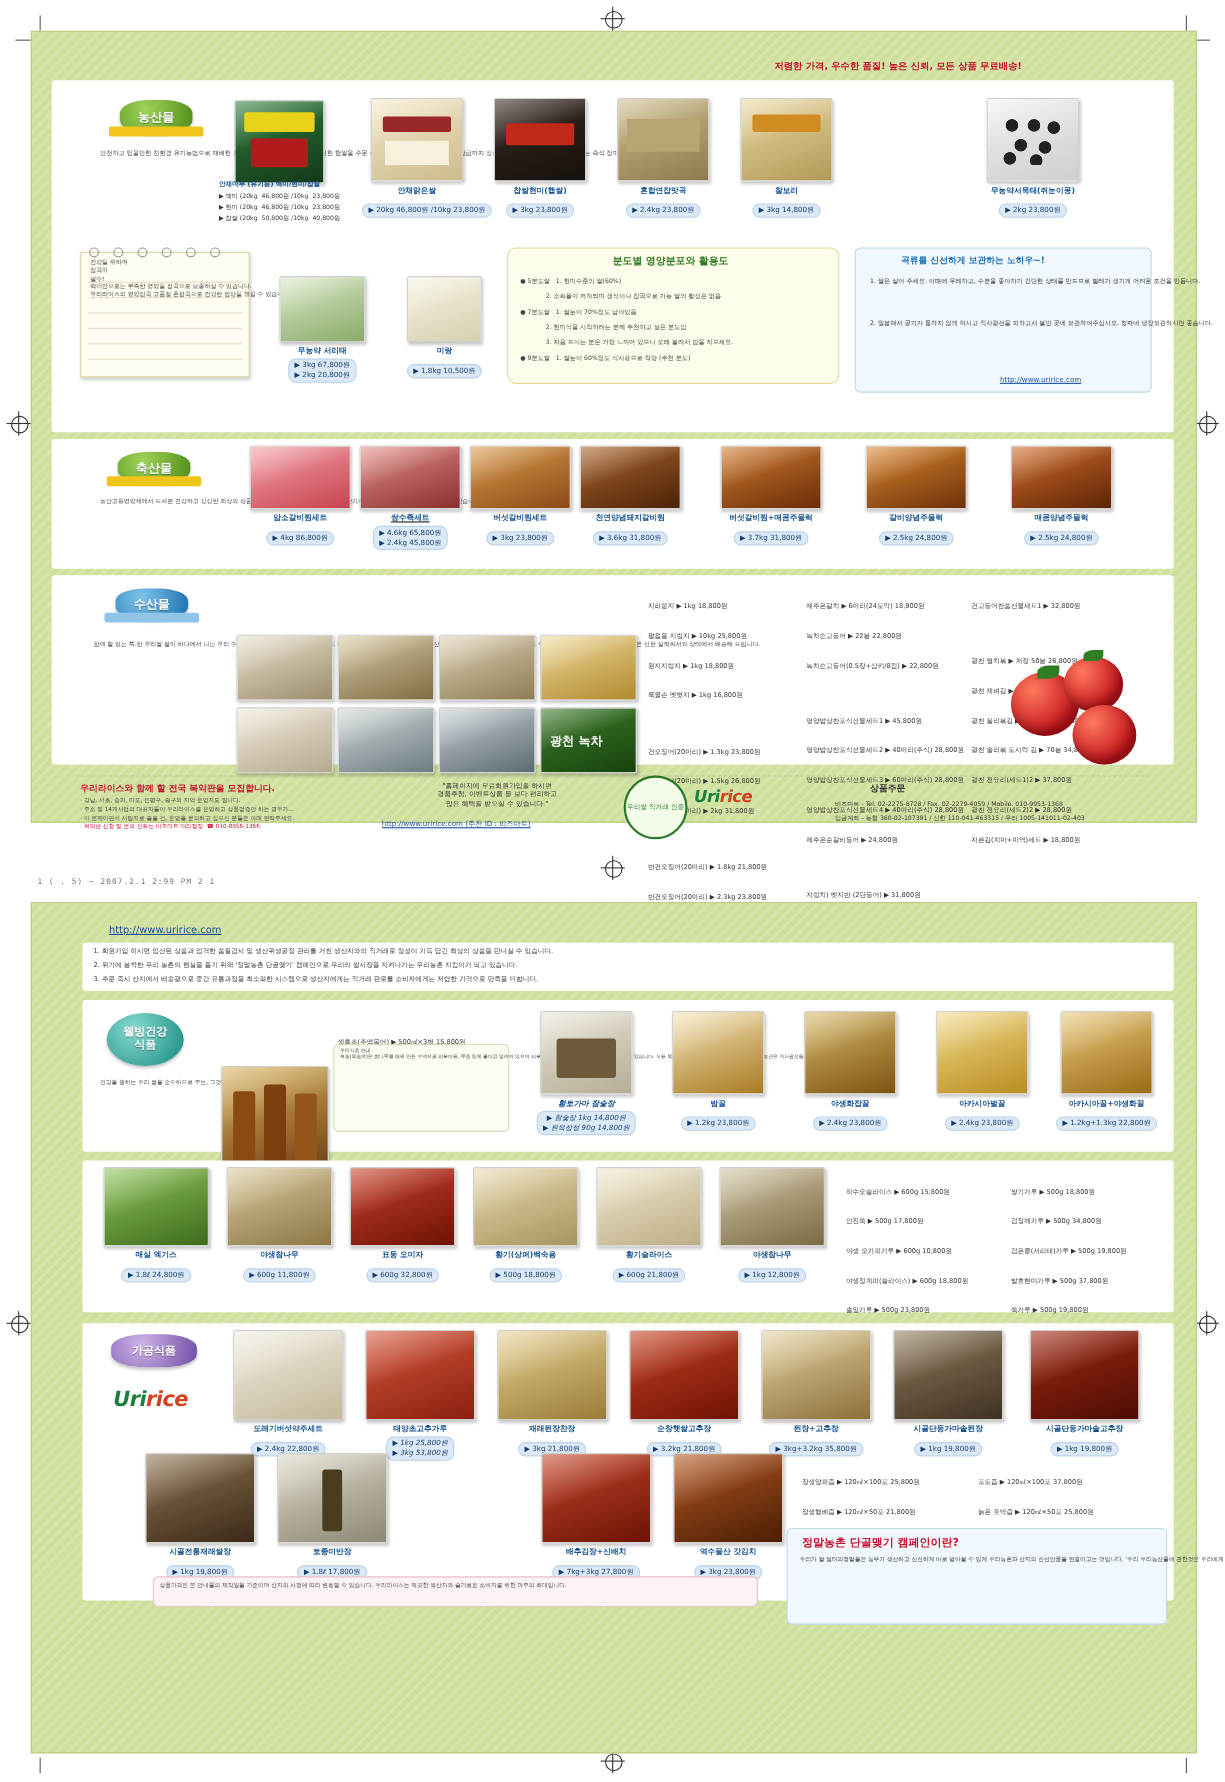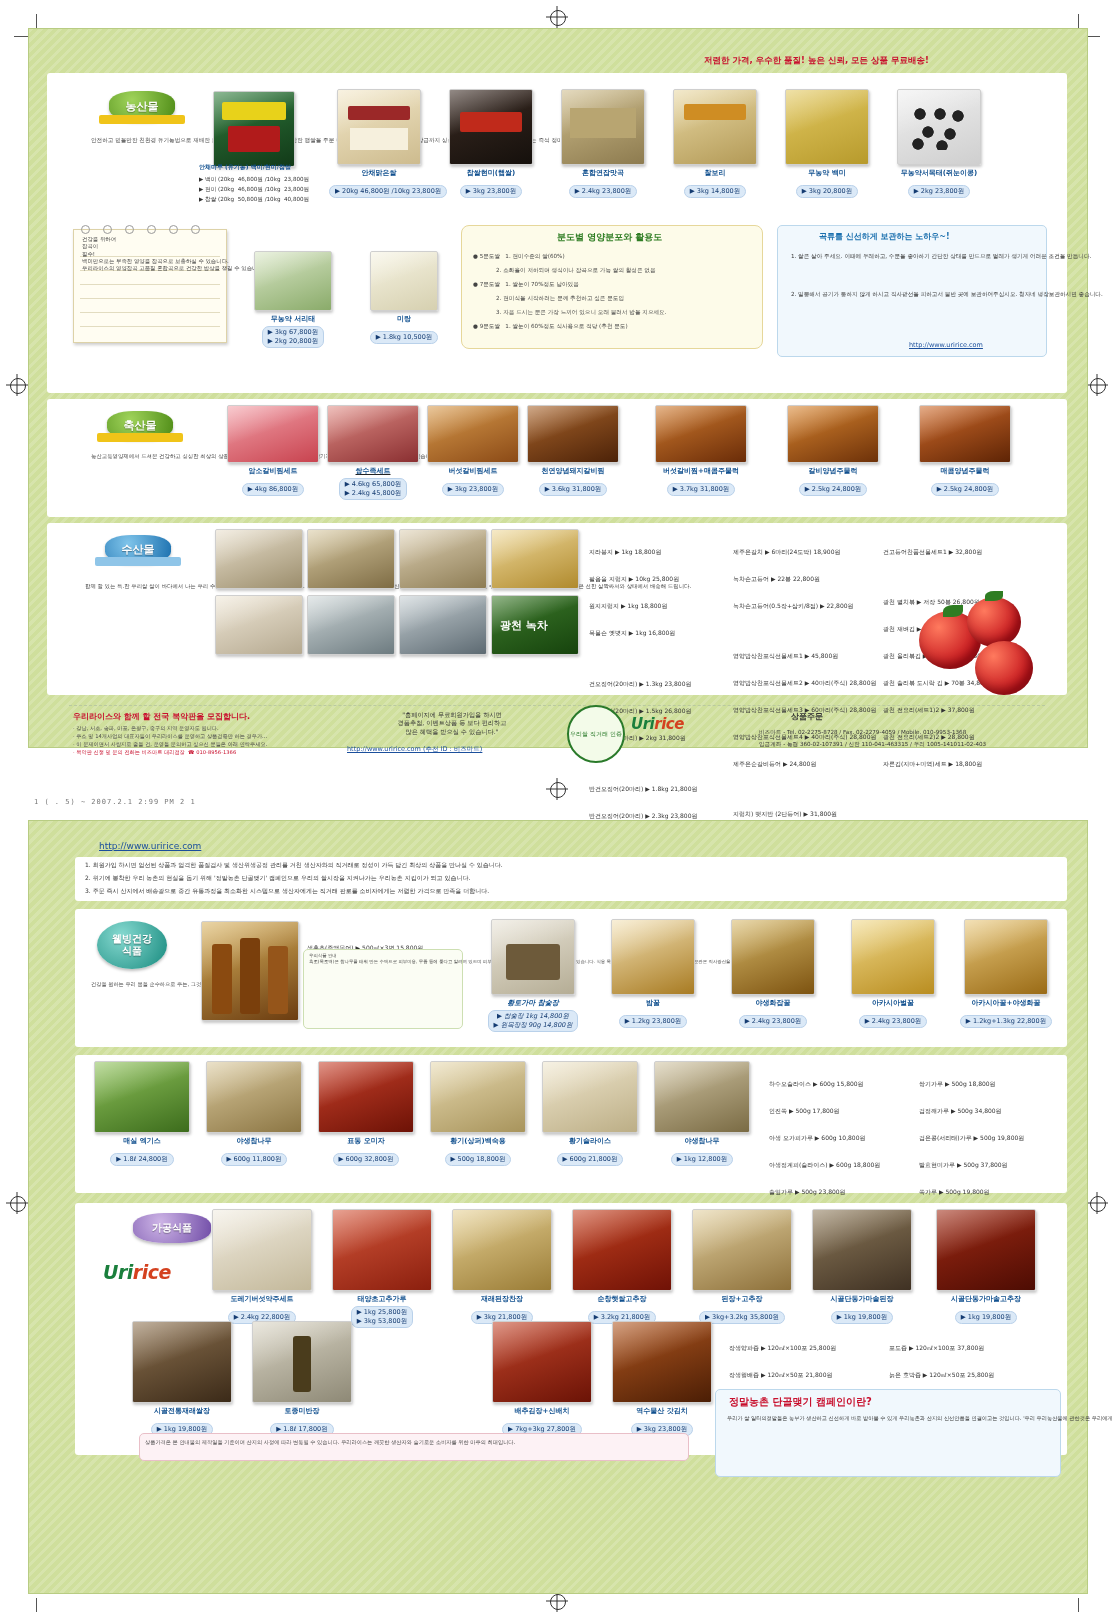--- a/index.html
+++ b/index.html
@@ -25,21 +25,21 @@
 
   
   .t{position:absolute;white-space:pre;}
   .ko{font-size:7px;line-height:1.35;}
   .wht{color:#fff;}
   .b{font-weight:bold;}
 
   
   .tile{position:absolute;text-align:center;}
   .ph{position:relative;border:1px solid #cfcfcf;background:#efefef;border-radius:2px;overflow:hidden;
-      box-shadow:1px 2px 3px rgba(0,0,0,.22);}
+      box-shadow:1px 2px 3px rgba(0,0,0,.22);margin-top:48px;}
   .ph .gl{position:absolute;inset:0;background:linear-gradient(160deg,rgba(255,255,255,.45),rgba(255,255,255,0) 45%);}
   .cap{margin-top:3px;font-size:7px;font-weight:bold;color:#11508f;}
   .prc{margin-top:2px;display:inline-block;background:#dbe9f7;border:1px solid #b9d1ea;border-radius:7px;
        padding:1px 5px;font-size:6.5px;color:#153c72;white-space:nowrap;}
 
   
   .badge{position:absolute;border-radius:50%/50%;display:flex;align-items:center;justify-content:center;
          font-size:11px;font-weight:bold;color:#fff;text-shadow:0 1px 1px rgba(0,0,0,.35);
          box-shadow:0 2px 3px rgba(0,0,0,.25);}
   .badge.oval{border-radius:50%;}
@@ -162,27 +162,20 @@
 
     <div class="tile" style="left:636px;top:60px;width:100px;">
       <div class="ph" style="width:82px;height:74px;margin:0 auto;background:linear-gradient(160deg,#e8d7a2,#b39a57);">
         <div class="gl"></div>
         <div style="position:absolute;left:10px;top:14px;right:10px;height:16px;background:#cf8d23;border-radius:2px;"></div>
       </div>
       <div class="cap">찰보리</div>
       <div class="prc">▶ 3kg 14,800원</div>
     </div>
 
-    <div class="tile" style="left:748px;top:60px;width:100px;">
-      <div class="ph" style="width:82px;height:74px;margin:0 auto;background:linear-gradient(160deg,#e2c860,#b79a2c);">
-        <div class="gl"></div>
-      </div>
-      <div class="cap">무농약 백미</div>
-      <div class="prc">▶ 3kg 20,800원</div>
-    </div>
 
     <div class="tile" style="left:860px;top:60px;width:100px;">
       <div class="ph" style="width:82px;height:74px;margin:0 auto;background:linear-gradient(160deg,#efefef,#cfcfcf);">
         <div class="gl"></div>
         <div style="position:absolute;left:10px;top:14px;width:60px;height:46px;background:
            radial-gradient(circle 6px at 12px 10px,#222 90%,transparent),
            radial-gradient(circle 6px at 32px 10px,#222 90%,transparent),
            radial-gradient(circle 6px at 50px 12px,#222 90%,transparent),
            radial-gradient(circle 6px at 20px 28px,#222 90%,transparent),
            radial-gradient(circle 6px at 42px 30px,#222 90%,transparent),
@@ -530,36 +523,36 @@
       <div>검정깨가루 ▶ 500g 34,800원</div>
       <div>검은콩(서리태)가루 ▶ 500g 19,800원</div>
       <div>발효현미가루 ▶ 500g 37,800원</div>
       <div>쑥가루 ▶ 500g 19,800원</div>
       <div>검은콩(쥐눈이)가루 ▶ 500g 15,800원</div>
       <div>하수오가루 ▶ 500g 23,800원</div>
       <div>은행가루 ▶ 500g 35,800원</div>
     </div>
 
     <div class="inner" style="left:46px;top:382px;width:992px;height:252px;"></div>
-    <div class="badge oval b-purple" style="left:72px;top:392px;width:78px;height:30px;border-radius:40%;font-size:10px;margin-left:32px;">가공식품</div>
+    <div class="badge oval b-purple" style="left:72px;top:392px;width:78px;height:30px;border-radius:40%;font-size:10px;">가공식품</div>
     <div class="logo" style="left:74px;top:440px;font-size:19px;">Uri<span class="r">rice</span></div>
 
     <div class="tile" style="left:176px;top:388px;width:114px;">
       <div class="ph" style="width:98px;height:80px;margin:0 auto;background:linear-gradient(160deg,#f1ece0,#c3b89a);">
           <div class="gl"></div>
         </div>
       <div class="cap">도레기버섯약주세트</div>
       <div class="prc">▶ 2.4kg 22,800원</div>
     </div>
     <div class="tile" style="left:296px;top:388px;width:114px;">
       <div class="ph" style="width:98px;height:80px;margin:0 auto;background:linear-gradient(160deg,#d4563a,#8b1f0e);">
           <div class="gl"></div>
         </div>
       <div class="cap">태양초고추가루</div>
-      <div class="prc" style="white-space:pre;">▶ 1kg 25,800원
+      <div class="prc" style="white-space:pre;font-style:italic;">▶ 1kg 25,800원
 ▶ 3kg 53,800원</div>
     </div>
     <div class="tile" style="left:416px;top:388px;width:114px;">
       <div class="ph" style="width:98px;height:80px;margin:0 auto;background:linear-gradient(160deg,#e5cf92,#9a7c36);">
           <div class="gl"></div>
         </div>
       <div class="cap">재래된장찬장</div>
       <div class="prc">▶ 3kg 21,800원</div>
     </div>
     <div class="tile" style="left:536px;top:388px;width:114px;">

